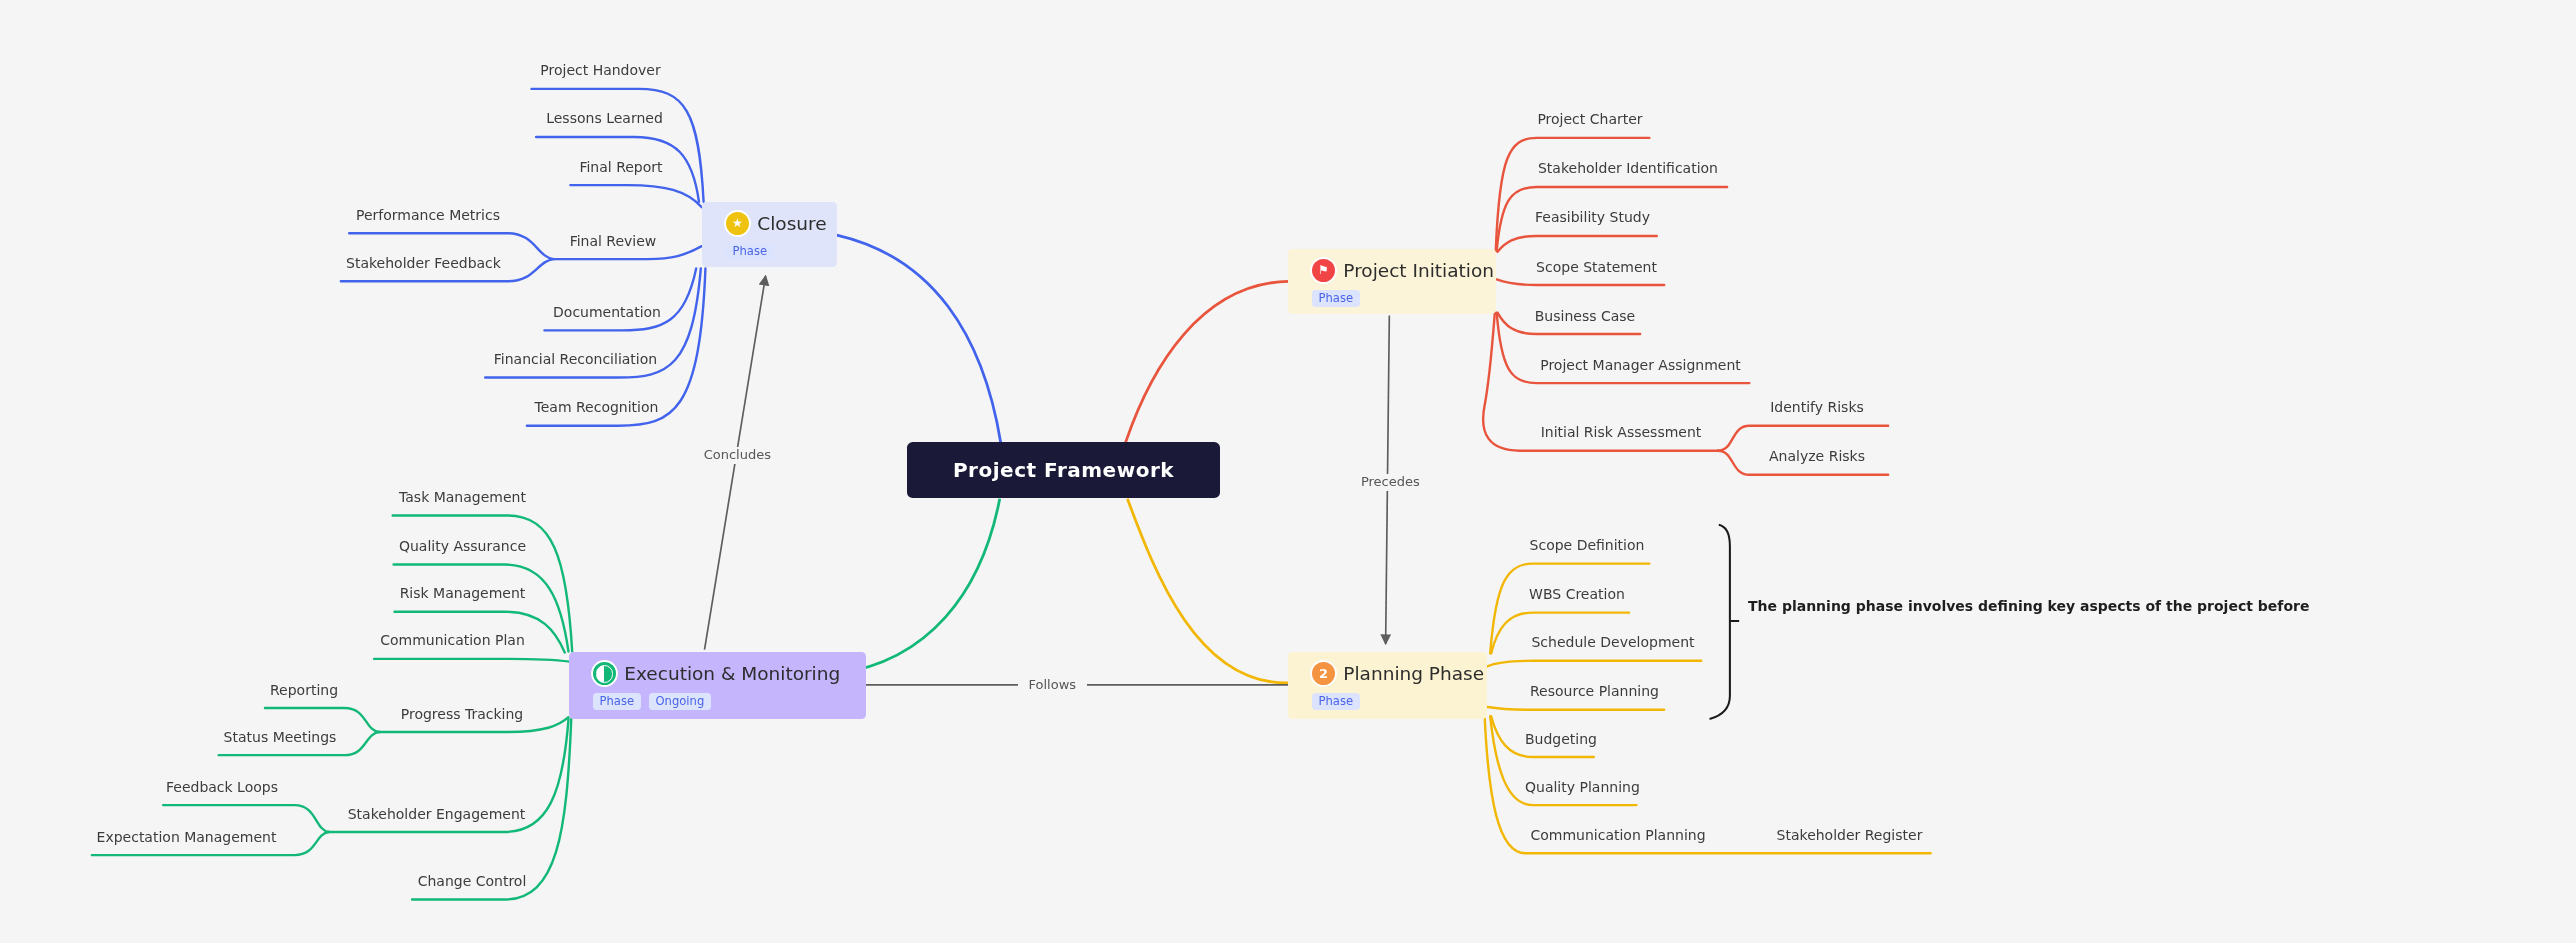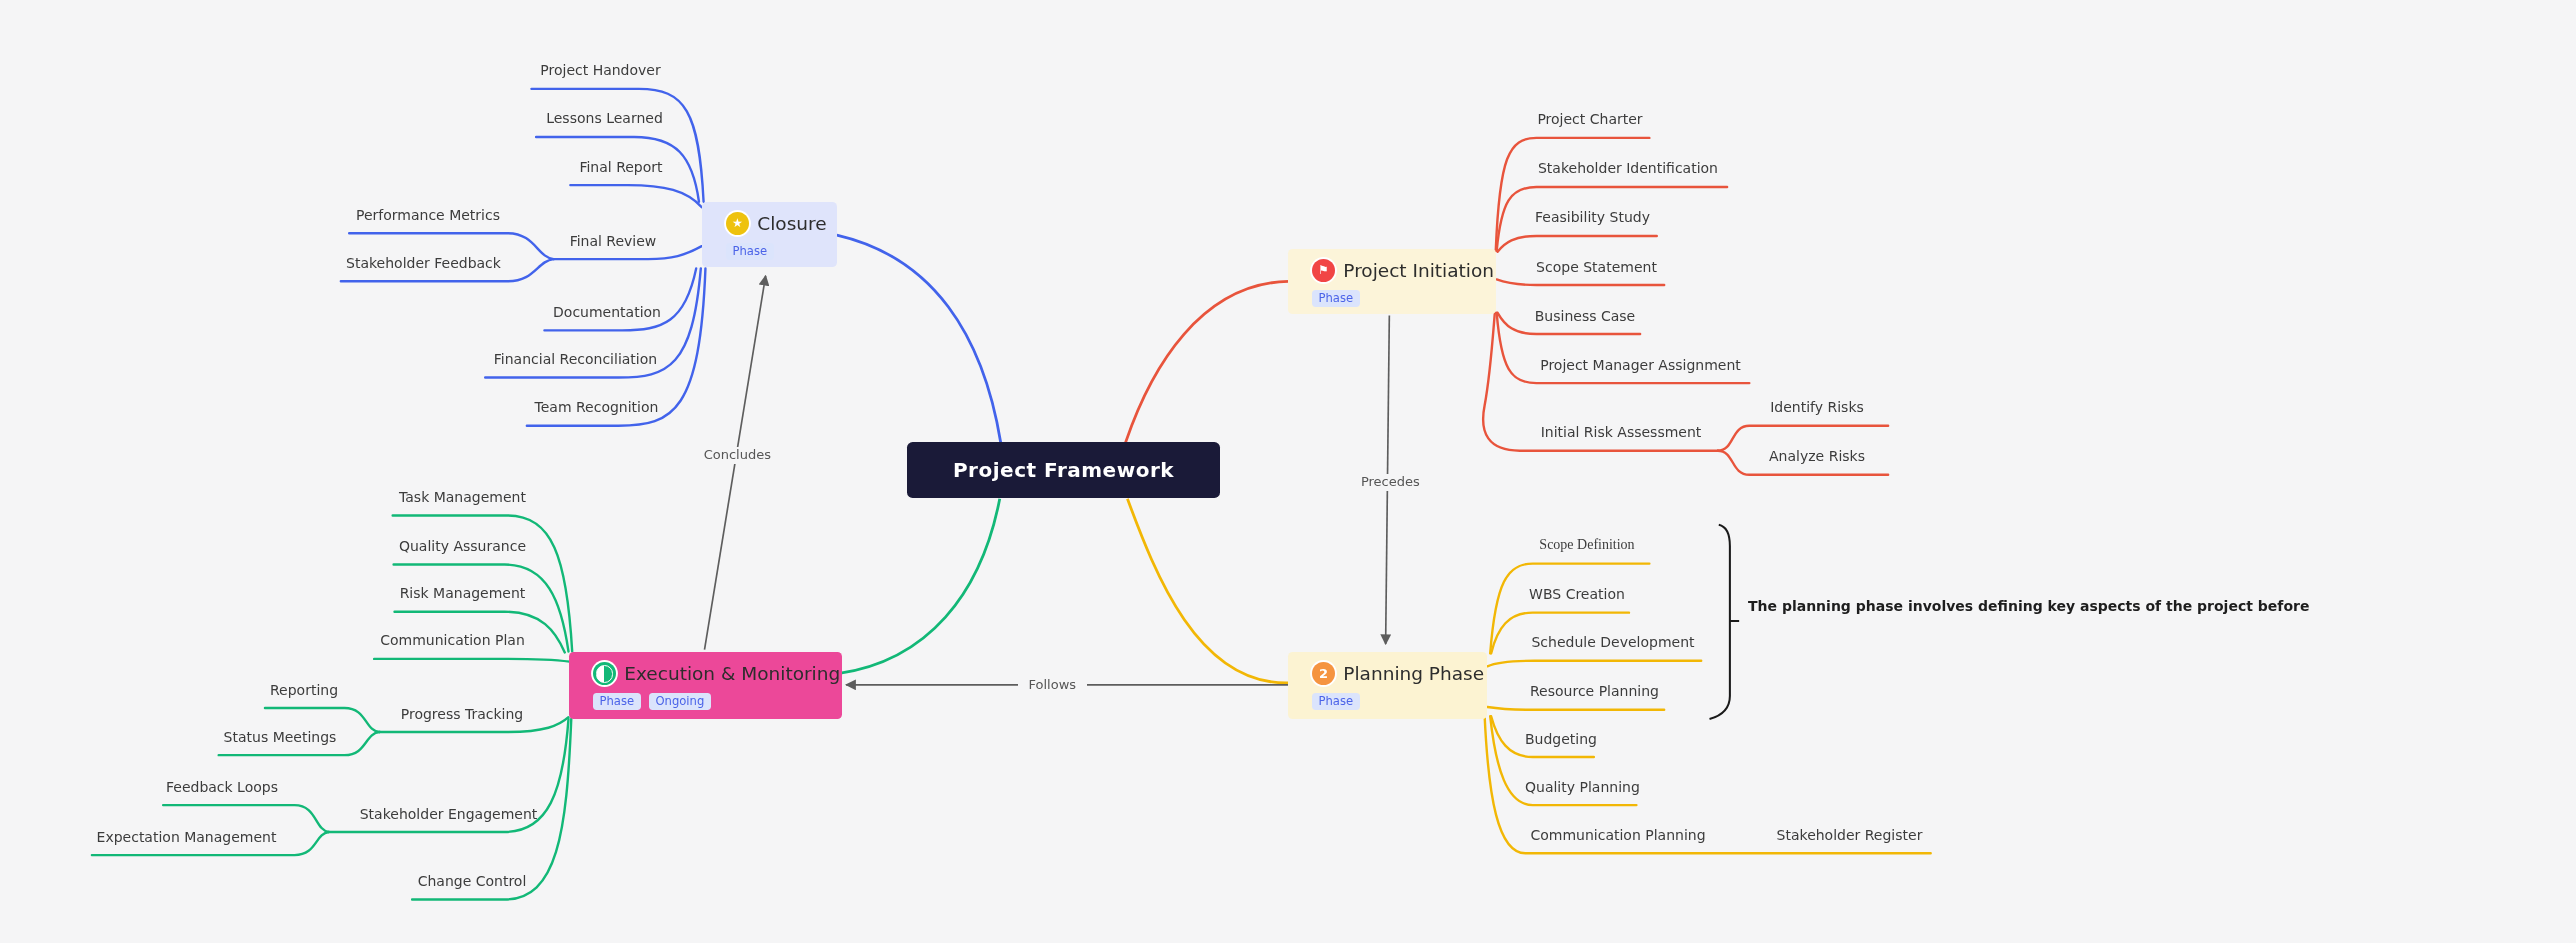--- a/index.html
+++ b/index.html
@@ -125,21 +125,21 @@
   <div class="node" style="left:1288px;top:652px;width:199px;height:67px;background:#fcf3d2;">
     <div class="node-head">
       <span class="nicon num" style="background:#f59440;">2</span>
       <span class="ntitle">Planning Phase</span>
     </div>
     <div class="badges">
       <span class="badge">Phase</span>
     </div>
   </div>
 
-  <div class="node" style="left:569px;top:652px;width:273px;height:67px;background:#ec4899;">
+  <div class="node" style="left:569px;top:652px;width:297px;height:67px;background:#c4b5fd;">
     <div class="node-head">
       <span class="nicon" style="background:#12b877;">
           <span class="exec-half"></span>
         </span>
       <span class="ntitle">Execution &amp; Monitoring</span>
     </div>
     <div class="badges">
       <span class="badge">Phase</span>
       <span class="badge">Ongoing</span>
     </div>
@@ -158,37 +158,37 @@
   <div class="leaf" style="left:1527px;top:107px;width:126px;">Project Charter</div>
   <div class="leaf" style="left:1527px;top:156px;width:202px;">Stakeholder Identification</div>
   <div class="leaf" style="left:1527px;top:205px;width:131px;">Feasibility Study</div>
   <div class="leaf" style="left:1527px;top:255px;width:139px;">Scope Statement</div>
   <div class="leaf" style="left:1527px;top:304px;width:116px;">Business Case</div>
   <div class="leaf" style="left:1527px;top:353px;width:227px;">Project Manager Assignment</div>
   <div class="leaf" style="left:1532px;top:420px;width:178px;">Initial Risk Assessment</div>
   <div class="leaf" style="left:1759px;top:395px;width:116px;">Identify Risks</div>
   <div class="leaf" style="left:1759px;top:444px;width:116px;">Analyze Risks</div>
 
-  <div class="leaf" style="left:1525px;top:533px;width:124px;font-family:Liberation Serif, serif;">Scope Definition</div>
+  <div class="leaf" style="left:1525px;top:533px;width:124px;">Scope Definition</div>
   <div class="leaf" style="left:1525px;top:582px;width:104px;">WBS Creation</div>
   <div class="leaf" style="left:1525px;top:630px;width:176px;">Schedule Development</div>
   <div class="leaf" style="left:1525px;top:679px;width:139px;">Resource Planning</div>
   <div class="leaf" style="left:1525px;top:727px;width:70px;">Budgeting</div>
   <div class="leaf" style="left:1525px;top:775px;width:113px;">Quality Planning</div>
   <div class="leaf" style="left:1530px;top:823px;width:176px;">Communication Planning</div>
   <div class="leaf" style="left:1759px;top:823px;width:181px;">Stakeholder Register</div>
 
   <div class="leaf" style="left:392px;top:485px;width:141px;">Task Management</div>
   <div class="leaf" style="left:393px;top:534px;width:139px;">Quality Assurance</div>
   <div class="leaf" style="left:394px;top:581px;width:137px;">Risk Management</div>
   <div class="leaf" style="left:374px;top:628px;width:157px;">Communication Plan</div>
   <div class="leaf" style="left:387px;top:702px;width:150px;">Progress Tracking</div>
   <div class="leaf" style="left:265px;top:678px;width:78px;">Reporting</div>
   <div class="leaf" style="left:218px;top:725px;width:124px;">Status Meetings</div>
-  <div class="leaf" style="left:342px;top:802px;width:189px;margin-left:12px;">Stakeholder Engagement</div>
+  <div class="leaf" style="left:342px;top:802px;width:189px;">Stakeholder Engagement</div>
   <div class="leaf" style="left:163px;top:775px;width:118px;">Feedback Loops</div>
   <div class="leaf" style="left:90px;top:825px;width:193px;">Expectation Management</div>
   <div class="leaf" style="left:412px;top:869px;width:120px;">Change Control</div>
 
   <div class="linklabel" style="left:694px;top:447px;width:81px;">Concludes</div>
   <div class="linklabel" style="left:1355px;top:474px;width:65px;">Precedes</div>
   <div class="linklabel" style="left:1018px;top:677px;width:63px;">Follows</div>
 
   <div class="note">
     <div>The planning phase involves defining key aspects of the project before</div>

